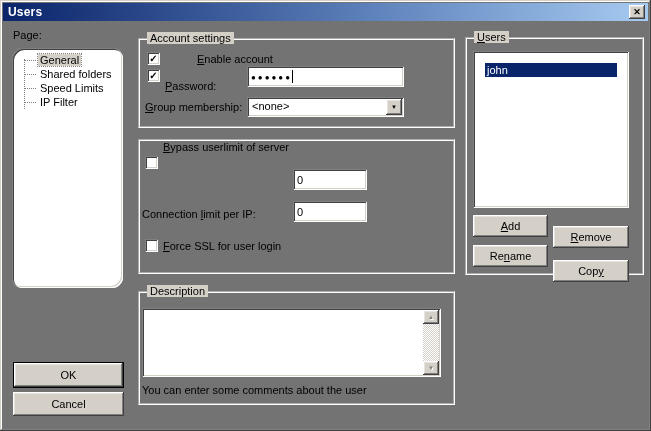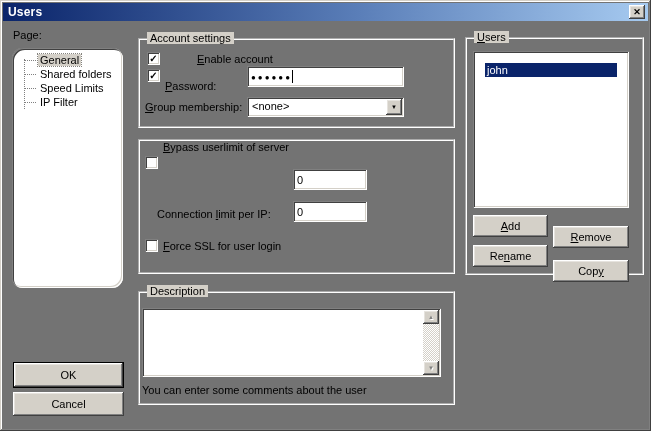--- a/index.html
+++ b/index.html
@@ -76,21 +76,21 @@
   [data-name="password-checkbox"]{left:147px;top:69px;}
   [data-name="password-label"]{left:165px;top:71px;margin-top:9px;}
   [data-name="password-input"]{left:247px;top:66px;width:157px;height:21px;}
   [data-name="group-membership-label"]{left:145px;top:101px;}
   [data-name="group-membership-select"]{left:247px;top:97px;width:157px;height:20px;}
   [data-name="limits-group"]{left:138px;top:139px;width:317px;height:135px;}
   [data-name="bypass-checkbox"]{left:145px;top:156px;}
   [data-name="bypass-label"]{left:163px;top:141px;}
   [data-name="max-connections-label"]{left:142px;top:176px;}
   [data-name="max-connections-input"]{left:293px;top:169px;width:74px;height:21px;}
-  [data-name="ip-limit-label"]{left:157px;top:208px;}
+  [data-name="ip-limit-label"]{left:142px;top:208px;}
   [data-name="ip-limit-input"]{left:293px;top:201px;width:74px;height:21px;}
   [data-name="force-ssl-checkbox"]{left:145px;top:239px;}
   [data-name="force-ssl-label"]{left:163px;top:240px;}
   [data-name="description-group"]{left:138px;top:291px;width:317px;height:114px;}
   [data-name="description-input"]{left:142px;top:308px;width:299px;height:69px;}
   [data-name="description-hint"]{left:142px;top:384px;}
   [data-name="users-group"]{left:465px;top:37px;width:179px;height:238px;}
   [data-name="users-list"]{left:473px;top:51px;width:156px;height:157px;}
   [data-name="add-button"]{left:473px;top:215px;width:75px;height:22px;}
   [data-name="remove-button"]{left:553px;top:226px;width:76px;height:22px;}

